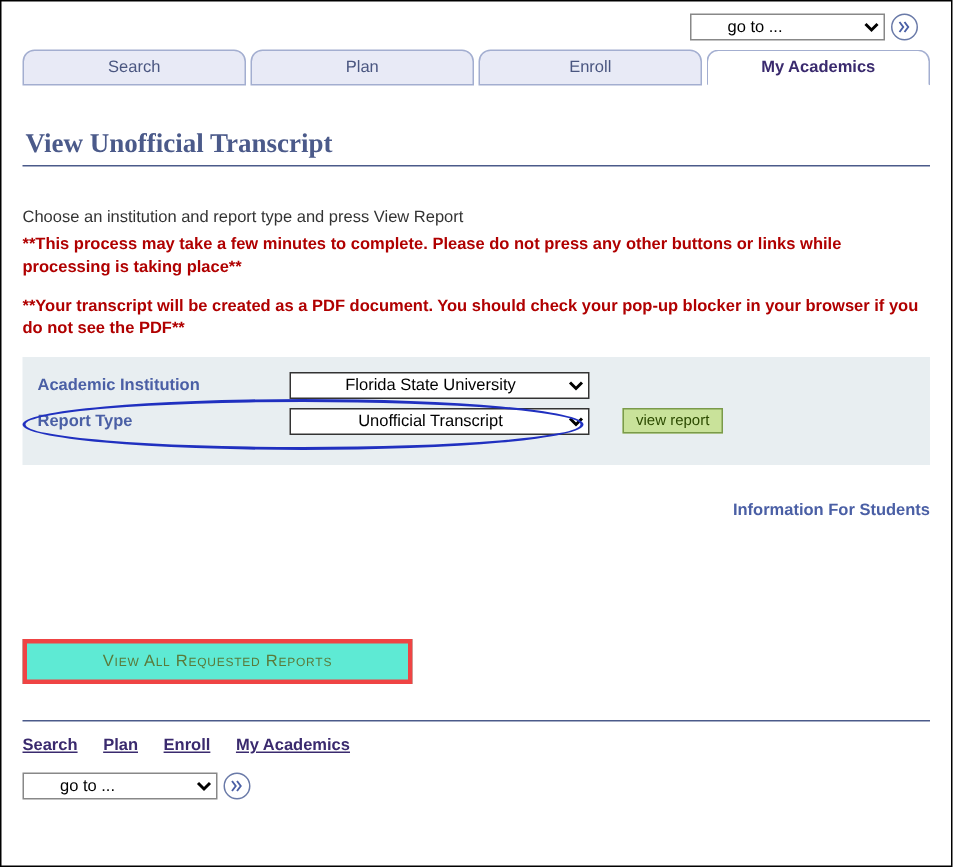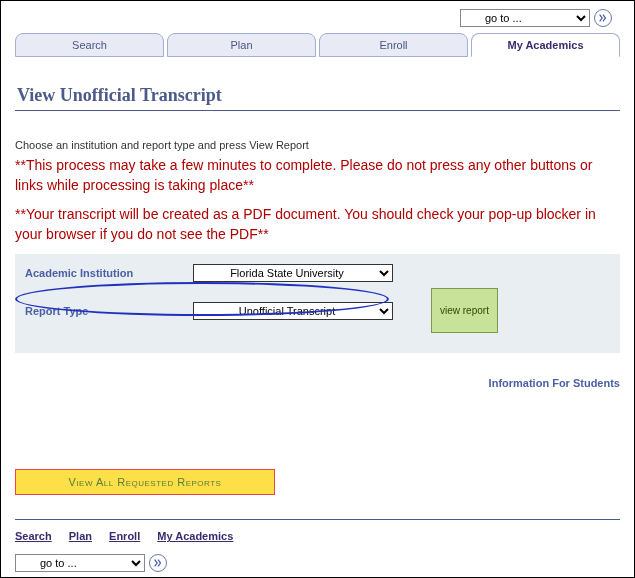--- a/index.html
+++ b/index.html
@@ -7,32 +7,32 @@
 .top-nav { display: flex; justify-content: flex-end; align-items: center; gap: 4px; margin-bottom: 6px; padding-right: 8px; }
 .goto-select { width: 130px; height: 18px; font-size: 11px; border: 1px solid #888; background: #fff; padding: 0 20px; }
 .go-btn { width: 18px; height: 18px; border: 1px solid #6a7aa8; border-radius: 50%; background: #fff; display: flex; align-items: center; justify-content: center; cursor: pointer; }
 .go-btn svg { width: 10px; height: 10px; }
 .tabs { display: flex; gap: 3px; margin-bottom: 0; }
 .tab { flex: 1; text-align: center; padding: 5px 0; border: 1px solid #a3aed0; border-top-left-radius: 8px; border-top-right-radius: 8px; background: #e8eaf6; color: #4a5680; font-size: 11px; cursor: pointer; }
 .tab.active { background: #fff; border-bottom: 1px solid #fff; color: #3a2a6e; font-weight: bold; position: relative; z-index: 2; }
 .page-title { font-family: Georgia, serif; font-size: 18px; color: #4b5a8a; font-weight: bold; margin: 28px 2px 4px; }
 .title-rule { border: none; border-top: 1px solid #4b5a8a; margin-bottom: 28px; }
 .instr { color: #333; font-size: 11px; margin-bottom: 5px; }
-.warn { color: #b00000; font-weight: normal; font-size: 14px; line-height: 1.4; margin-bottom: 10px; }
+.warn { color: #b00000; font-weight: bold; font-size: 11px; line-height: 1.4; margin-bottom: 10px; }
 .form-box { background: #e8eef1; padding: 10px 10px 14px; margin-top: 8px; }
 .form-row { display: flex; align-items: center; margin-bottom: 6px; gap: 18px; }
 .form-label { width: 150px; color: #4a5fa5; font-weight: bold; font-size: 11px; }
 .form-select { width: 200px; height: 18px; font-size: 11px; border: 1px solid #333; background: #fff; text-align: center; }
 .circled { position: relative; }
 .circled::after { content: ""; position: absolute; left: -10px; top: -6px; width: 370px; height: 30px; border: 2px solid #2030c0; border-radius: 50%/50%; pointer-events: none; }
-.view-report-btn { background: #c9e29a; border: 1px solid #7a9a4a; color: #2c4a00; font-size: 10px; padding: 16px 8px; cursor: pointer; margin-left: 20px; }
+.view-report-btn { background: #c9e29a; border: 1px solid #7a9a4a; color: #2c4a00; font-size: 10px; padding: 2px 8px; cursor: pointer; margin-left: 4px; }
 .link-block { margin: 24px 0 0 10px; text-align: right; }
 .link-block a { color: #4a5fa5; font-weight: bold; font-size: 11px; text-decoration: none; }
 .big-btn-wrap { margin-top: 80px; }
-.big-btn { width: 260px; padding: 6px 14px; background: #fde047; border: 1px solid #ef4444; color: #5a7a3a; font-variant: small-caps; letter-spacing: 0.5px; font-size: 11px; text-align: center; cursor: pointer; }
+.big-btn { width: 260px; padding: 6px 14px; background: #5eead4; border: 3px solid #ef4444; color: #5a7a3a; font-variant: small-caps; letter-spacing: 0.5px; font-size: 11px; text-align: center; cursor: pointer; }
 .footer-rule { border: none; border-top: 1px solid #4b5a8a; margin: 24px 0 10px; }
 .footer-links { font-size: 11px; margin-bottom: 12px; }
 .footer-links a { color: #3a2a6e; font-weight: bold; text-decoration: underline; margin-right: 14px; }
 .bottom-nav { display: flex; align-items: center; gap: 4px; }
 </style>
 </head>
 <body>
 
 <div class="top-nav">
   <select class="goto-select">

